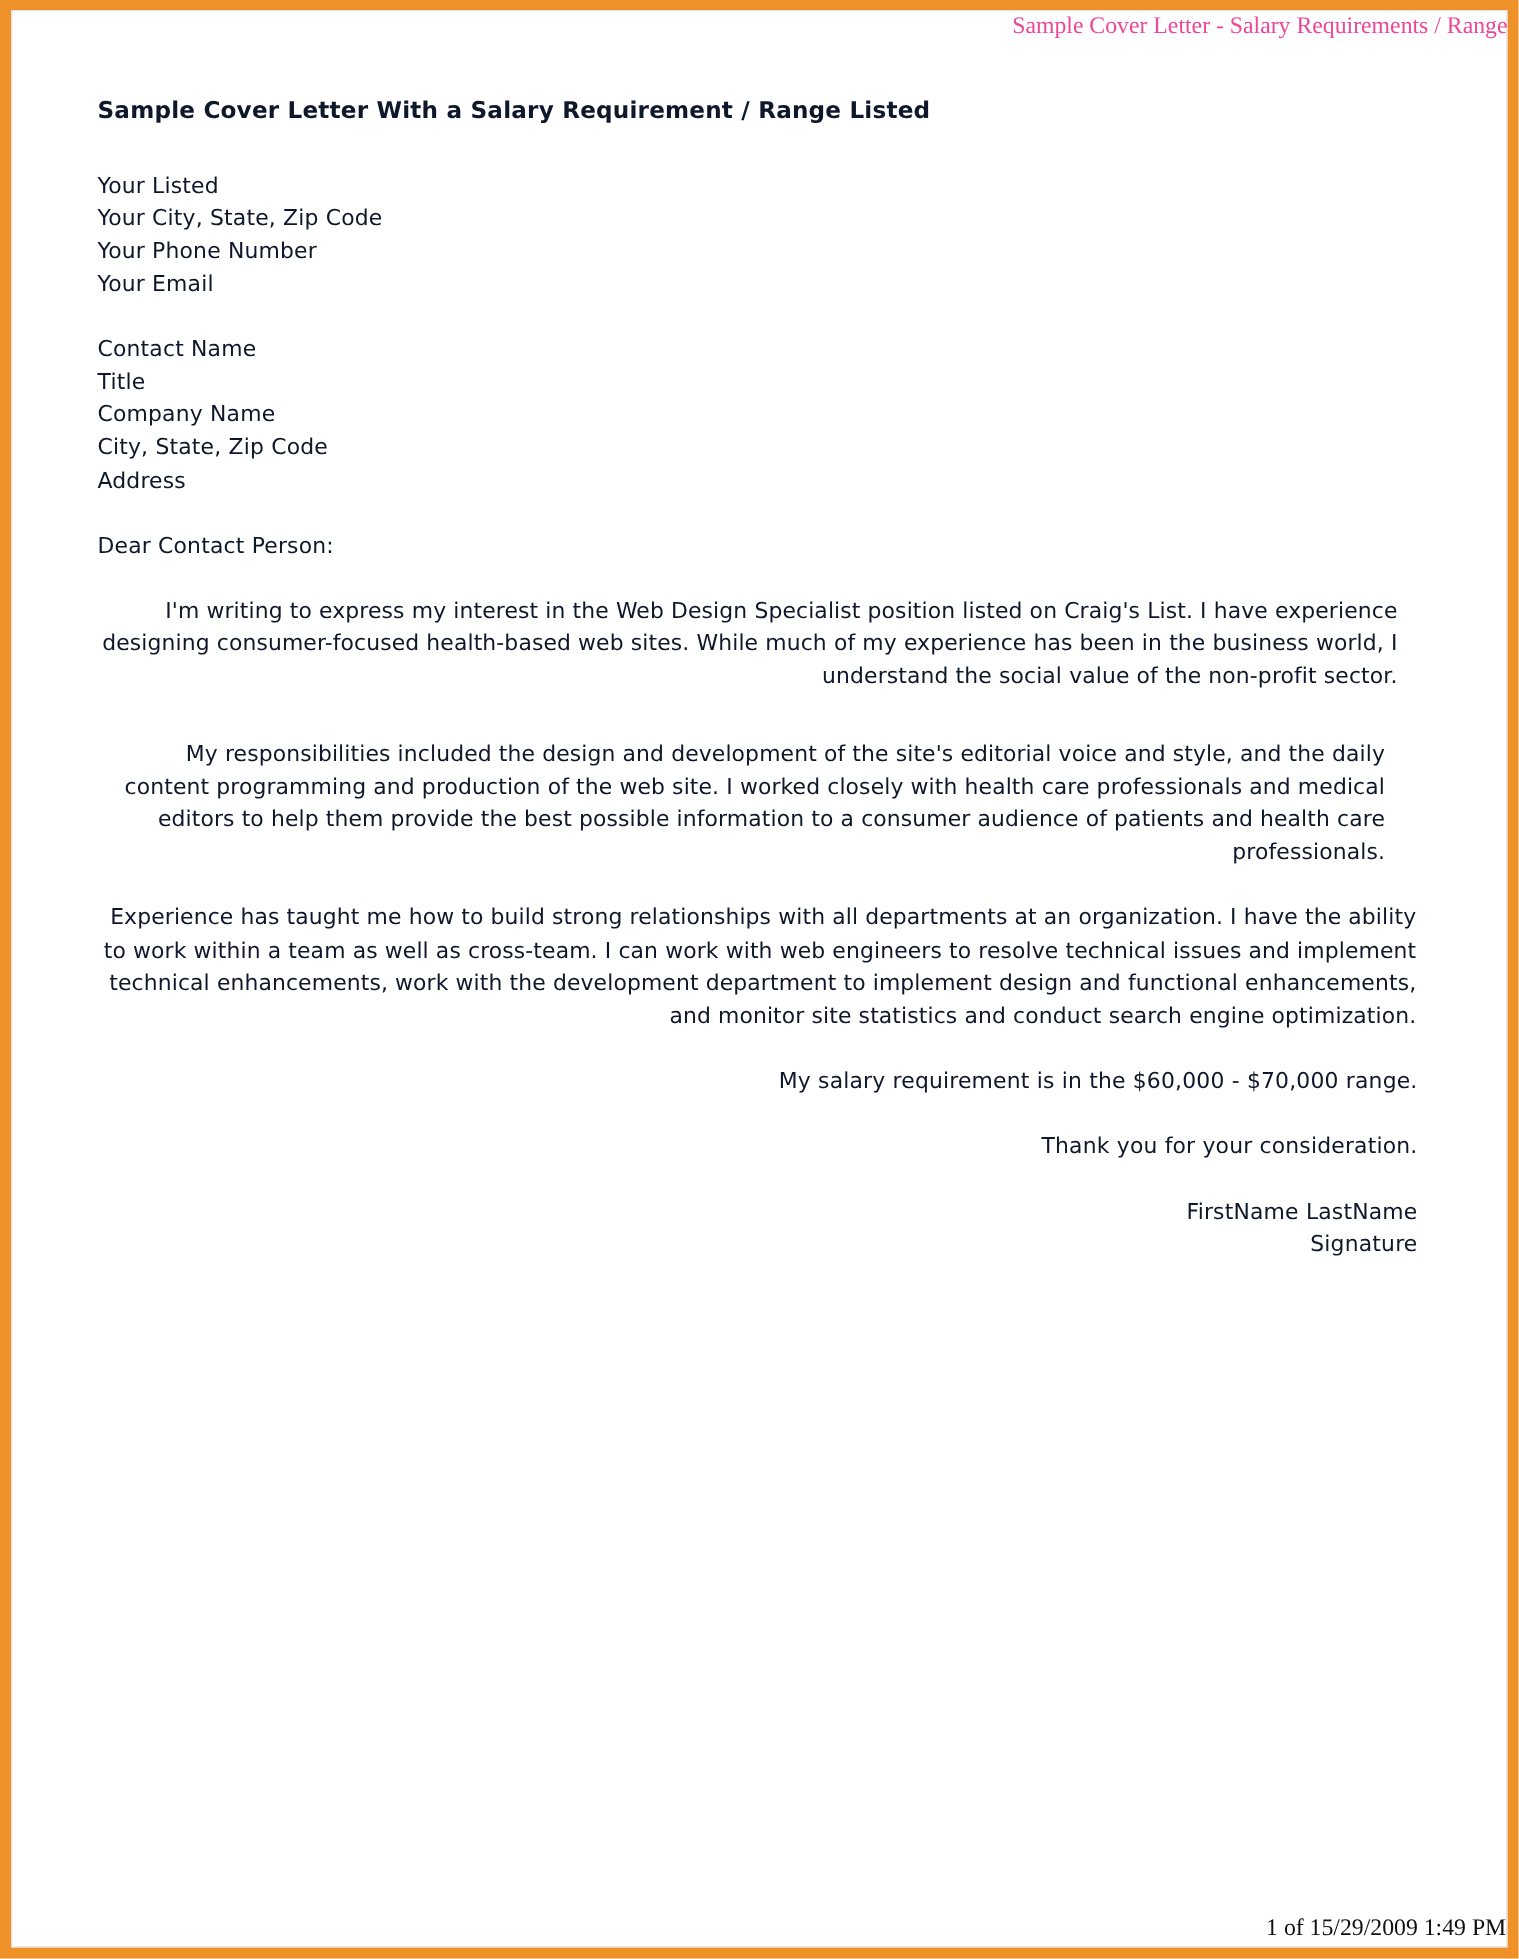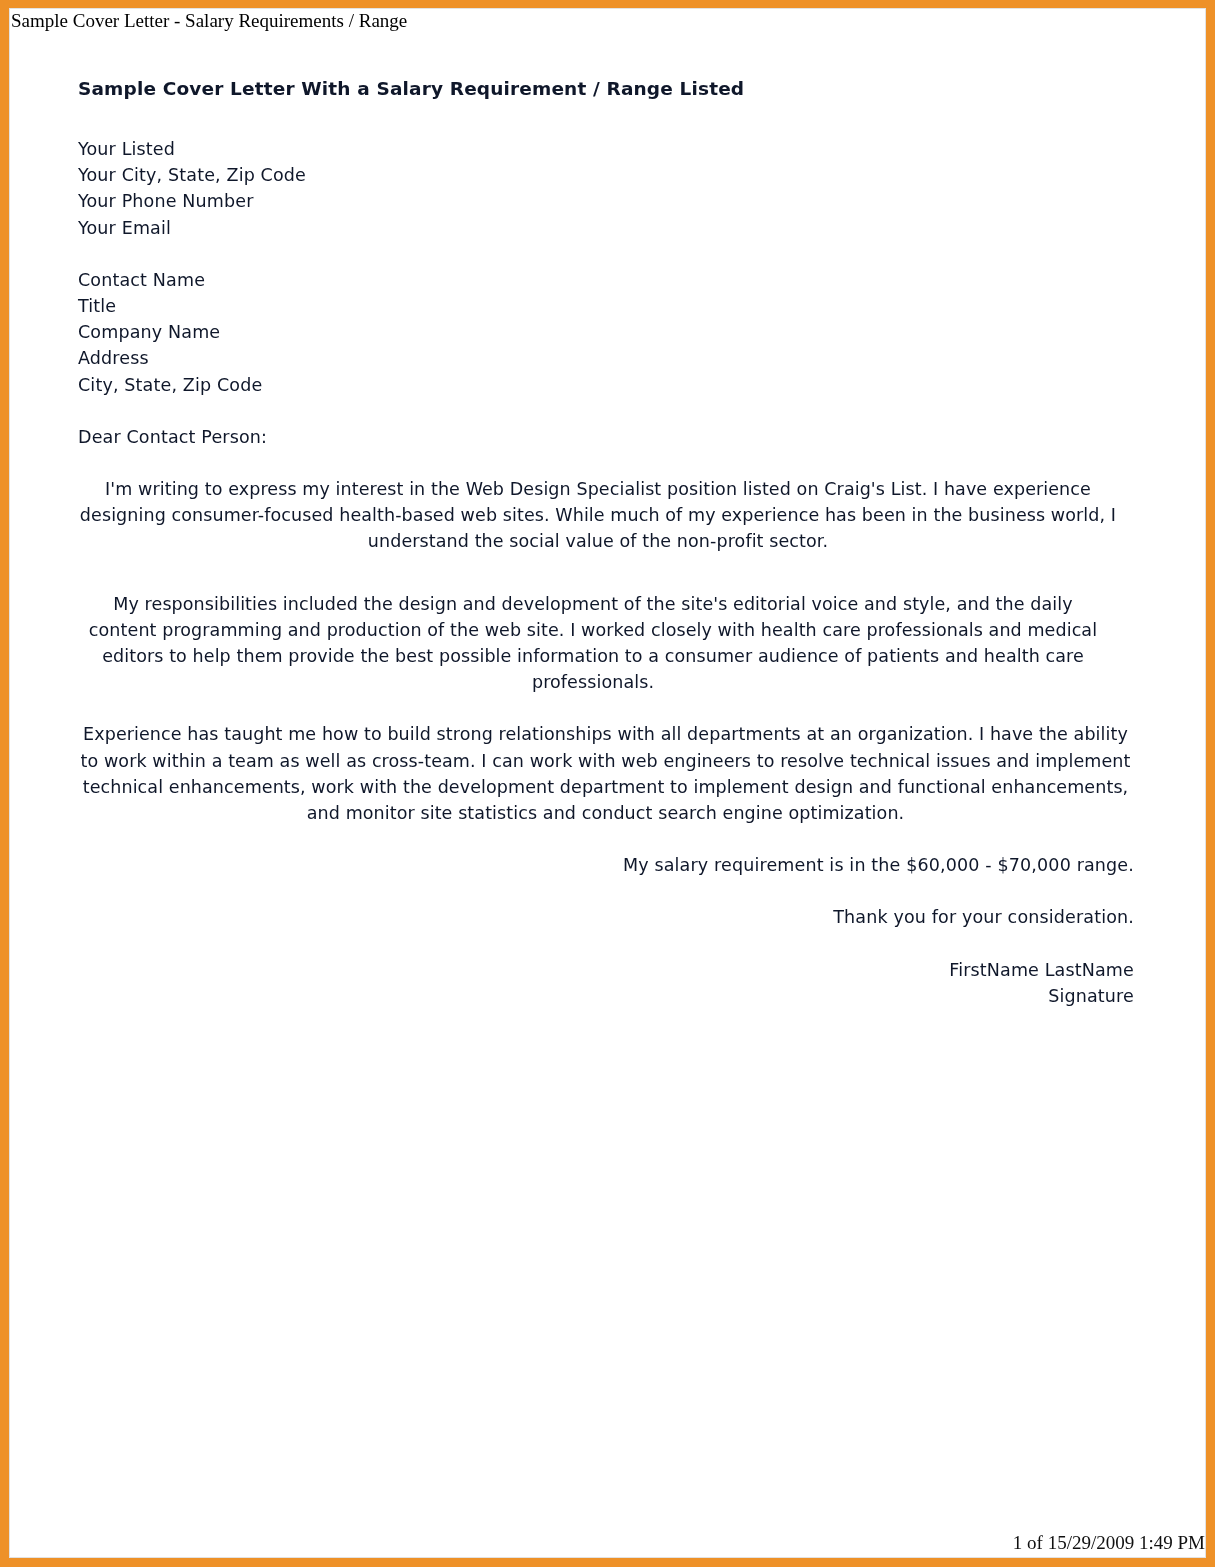--- a/index.html
+++ b/index.html
@@ -35,24 +35,24 @@
 
   
   .print-header {
     position: absolute;
     left: 0;
     right: 0;
     top: 0;
     height: 30px;
     display: flex;
     align-items: flex-start;
-    justify-content: space-between;
+    justify-content: flex-end;
     font-family: "Liberation Serif", "DejaVu Serif", serif;
     font-size: 19px;
-    color: #000000;
+    color: #ec4899;
     line-height: 26px;
     white-space: nowrap;
   }
   .print-header .ph-left {
     padding-left: 2px;
   }
   .print-header .ph-right {
     padding-right: 0px;
     letter-spacing: -0.1px;
   }
@@ -108,21 +108,21 @@
     line-height: 26.2px;
     letter-spacing: 0.15px;
     margin: 0 0 26px 0;
   }
 
   .para {
     font-size: 17.5px;
     line-height: 26.2px;
     letter-spacing: 0.1px;
     margin: 0 0 26px 0;
-    text-align: center;
+    text-align: right;
   }
 
   .short-line {
     font-size: 17.5px;
     line-height: 26.2px;
     letter-spacing: 0.15px;
     margin: 0 0 26px 15px;
     white-space: nowrap;
     text-align: right;
   }
@@ -151,22 +151,22 @@
       <div class="line">Your Listed</div>
       <div class="line">Your City, State, Zip Code</div>
       <div class="line">Your Phone Number</div>
       <div class="line">Your Email</div>
     </div>
 
     <div class="addr-block">
       <div class="line">Contact Name</div>
       <div class="line">Title</div>
       <div class="line">Company Name</div>
+      <div class="line">City, State, Zip Code</div>
       <div class="line">Address</div>
-      <div class="line">City, State, Zip Code</div>
     </div>
 
     <div class="salutation">Dear Contact Person:</div>
 
     <p class="para p1">I'm writing to express my interest in the Web Design Specialist position listed on Craig's List. I have experience designing consumer-focused health-based web sites. While much of my experience has been in the business world, I understand the social value of the non-profit sector.</p>
 
     <p class="para p2">My responsibilities included the design and development of the site's editorial voice and style, and the daily content programming and production of the web site. I worked closely with health care professionals and medical editors to help them provide the best possible information to a consumer audience of patients and health care professionals.</p>
 
     <p class="para p3">Experience has taught me how to build strong relationships with all departments at an organization. I have the ability to work within a team as well as cross-team. I can work with web engineers to resolve technical issues and implement technical enhancements, work with the development department to implement design and functional enhancements, and monitor site statistics and conduct search engine optimization.</p>
 

